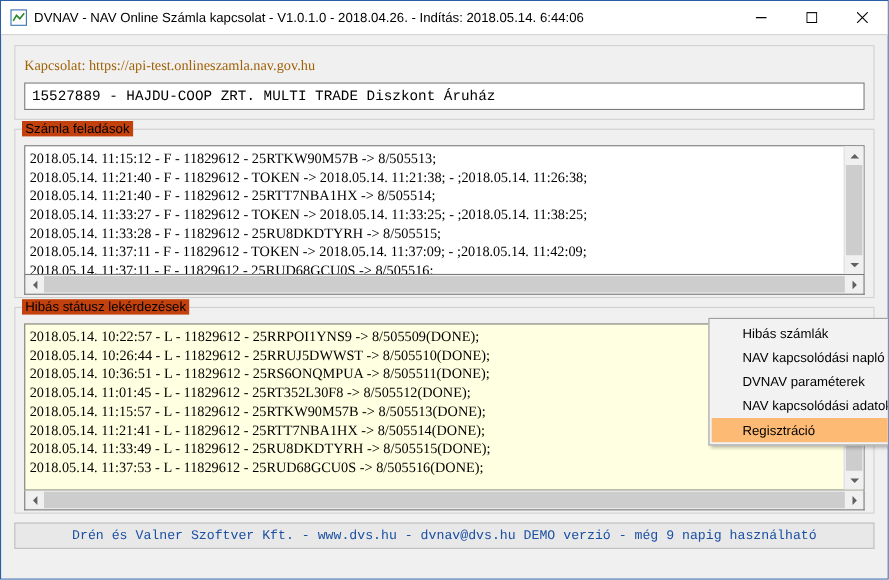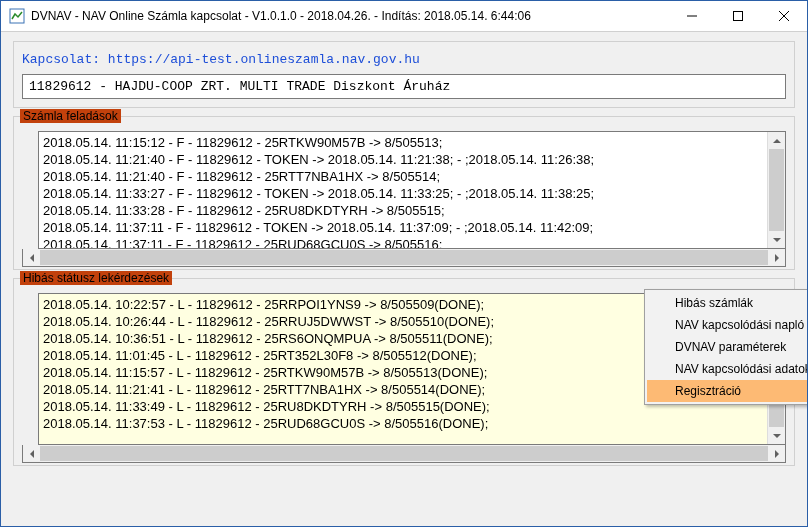--- a/index.html
+++ b/index.html
@@ -7,24 +7,24 @@
   .titlebar{height:30px;background:#fff;display:flex;align-items:center;border-bottom:1px solid #d0d0d0}
   .titlebar .icon{width:16px;height:16px;margin:0 6px 0 8px;display:inline-block}
   .titlebar .icon svg{width:16px;height:16px}
   .titlebar .title{flex:1;font-size:12px;color:#000}
   .winbtn{width:46px;height:30px;display:flex;align-items:center;justify-content:center;color:#000}
   .winbtn svg{width:10px;height:10px}
   .content{position:absolute;top:30px;left:0;right:0;bottom:0;padding:10px 12px 8px 12px;box-sizing:border-box}
   .group{border:1px solid #d0d0d0;background:#f0f0f0;margin-bottom:8px;position:relative}
   .group .caption{position:absolute;top:-8px;left:6px;background:#c2410c;padding:0 3px;font-size:12px;color:#000}
   .connRow{padding:10px 8px 4px 8px}
-  .connLbl{font-family:Liberation Mono, monospace;font-size:13px;color:#1d4ed8}
+  .connLbl{font-family:Liberation Serif, serif;font-size:13px;color:#a16207}
   .connBox{margin:3px 8px 8px 8px;border:1px solid #7a7a7a;background:#fff;padding:4px 6px;font-family:"Courier New",monospace;font-size:13px}
   .logbox{position:relative}
-  .logbody{margin:14px 8px 8px 24px;border:1px solid #7a7a7a;background:#fff;font-family:Liberation Sans, sans-serif;font-size:13px;line-height:17px;overflow:hidden;position:relative}
+  .logbody{margin:14px 8px 8px 8px;border:1px solid #7a7a7a;background:#fff;font-family:Liberation Serif, serif;font-size:13px;line-height:17px;overflow:hidden;position:relative}
   .logbody.yellow{background:#ffffe1}
   .loginner{padding:2px 4px;white-space:pre}
   .vscroll{position:absolute;top:0;right:0;bottom:0;width:17px;background:#f0f0f0;border-left:1px solid #ddd}
   .vscroll .arrow{height:17px;display:flex;align-items:center;justify-content:center;background:#f0f0f0}
   .vscroll .track{position:absolute;top:17px;bottom:17px;left:0;right:0;background:#f0f0f0}
   .vscroll .thumb{position:absolute;left:1px;right:1px;background:#cdcdcd}
   .vscroll svg{width:8px;height:8px;fill:#606060}
   .hscroll{height:17px;background:#f0f0f0;border-top:1px solid #ddd;margin:0 8px 8px 8px;border:1px solid #7a7a7a;border-top:none;position:relative}
   .hscroll .arrow{width:17px;height:17px;display:flex;align-items:center;justify-content:center;position:absolute;top:0}
   .hscroll .arrow.left{left:0}
@@ -69,21 +69,21 @@
       </div>
   </div>
 
   <div class="content">
 
     <div class="group" style="padding-top:0">
       <div class="connRow">
         <span class="connLbl"><span>Kapcsolat:</span> <span>https://api-test.onlineszamla.nav.gov.hu</span></span>
       </div>
       <div class="connBox">
-        <span>11829612 - HAJDU-COOP ZRT. MULTI TRADE Diszkont Áruház</span>
+        <span>15527889 - HAJDU-COOP ZRT. MULTI TRADE Diszkont Áruház</span>
       </div>
     </div>
 
     <div class="group logbox" id="group-log1">
       <span class="caption">Számla feladások</span>
       <div class="logbody" id="logbody1">
         <div class="loginner" id="loglines1">2018.05.14. 11:15:12 - F - 11829612 - 25RTKW90M57B -&gt; 8/505513;
 2018.05.14. 11:21:40 - F - 11829612 - TOKEN -&gt; 2018.05.14. 11:21:38; - ;2018.05.14. 11:26:38;
 2018.05.14. 11:21:40 - F - 11829612 - 25RTT7NBA1HX -&gt; 8/505514;
 2018.05.14. 11:33:27 - F - 11829612 - TOKEN -&gt; 2018.05.14. 11:33:25; - ;2018.05.14. 11:38:25;
@@ -156,20 +156,23 @@
           </div>
         <div class="thumb" style="left:17px;right:17px"></div>
         <div class="arrow right">
             <svg viewBox="0 0 8 8">
               <path d="M2 0 L6 4 L2 8 Z"></path>
             </svg>
           </div>
       </div>
     </div>
 
+    <div class="footer">
+      <span>Drén és Valner Szoftver Kft. - www.dvs.hu - dvnav@dvs.hu  DEMO verzió - még 9 napig használható</span>
+    </div>
 
   </div>
 
   <div class="ctxmenu" id="ctxmenu" style="top:288px;left:643px;width:172px">
   <div class="mi">Hibás számlák</div>
       <div class="mi">NAV kapcsolódási napló</div>
       <div class="mi">DVNAV paraméterek</div>
       <div class="mi">NAV kapcsolódási adatok</div>
       <div class="mi hl">Regisztráció</div>
     </div>

